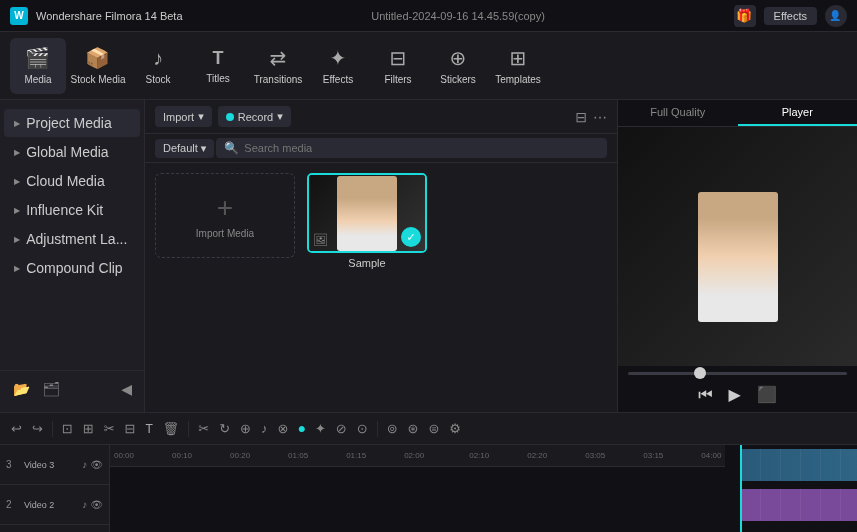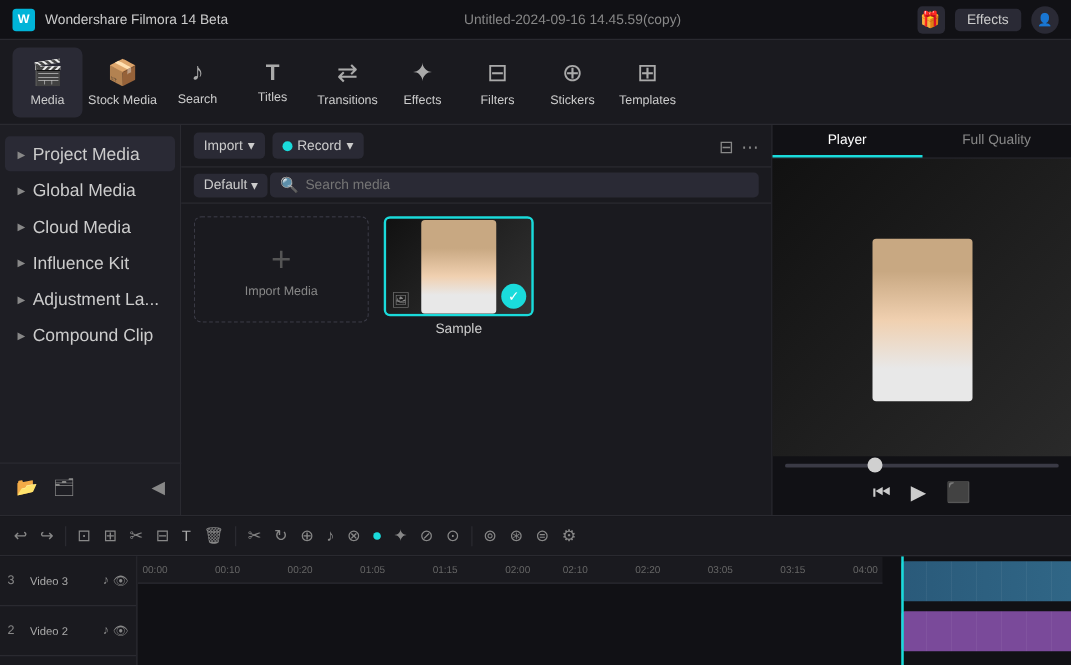--- a/index.html
+++ b/index.html
@@ -294,21 +294,21 @@
   <div class="toolbar-item active">
     <span class="t-icon">🎬</span>
     <span class="t-label">Media</span>
   </div>
   <div class="toolbar-item inactive">
     <span class="t-icon">📦</span>
     <span class="t-label">Stock Media</span>
   </div>
   <div class="toolbar-item inactive">
     <span class="t-icon">♪</span>
-    <span class="t-label">Search</span>
+    <span class="t-label">Stock</span>
   </div>
   <div class="toolbar-item inactive">
     <span class="t-icon" style="font-style:normal;font-weight:bold;font-size:18px;color:#aaa;">T</span>
     <span class="t-label">Titles</span>
   </div>
   <div class="toolbar-item inactive">
     <span class="t-icon">⇄</span>
     <span class="t-label">Transitions</span>
   </div>
   <div class="toolbar-item inactive">
@@ -405,22 +405,22 @@
           <span class="media-img-icon">🖼</span>
           <div class="check-badge">✓</div>
         </div>
         <span class="media-thumb-label">Sample</span>
       </div>
     </div>
   </div>
 
   <div id="preview-panel">
     <div id="preview-tabs">
+      <div class="preview-tab">Full Quality</div>
       <div class="preview-tab active">Player</div>
-      <div class="preview-tab">Full Quality</div>
     </div>
     <div id="preview-video">
       <div class="preview-video-bg">
         <div class="preview-person"></div>
       </div>
     </div>
     <div id="preview-scrubber">
       <div class="scrubber-track">
         <div class="scrubber-thumb"></div>
       </div>
@@ -479,21 +479,21 @@
         </div>
       </div>
     </div>
     <div id="timeline-ruler-area">
       <div id="timeline-ruler">
         <span class="ruler-mark" style="margin-right:38px;font-size:8px;">00:00</span>
         <span class="ruler-mark" style="margin-right:38px;font-size:8px;">00:10</span>
         <span class="ruler-mark" style="margin-right:38px;font-size:8px;">00:20</span>
         <span class="ruler-mark" style="margin-right:38px;font-size:8px;">01:05</span>
         <span class="ruler-mark" style="margin-right:38px;font-size:8px;">01:15</span>
-        <span class="ruler-mark" style="margin-right:26px;font-size:8px;">02:00</span>
+        <span class="ruler-mark" style="margin-right:45px;font-size:8px;">02:00</span>
         <span class="ruler-mark" style="margin-right:38px;font-size:8px;">02:10</span>
         <span class="ruler-mark" style="margin-right:38px;font-size:8px;">02:20</span>
         <span class="ruler-mark" style="margin-right:38px;font-size:8px;">03:05</span>
         <span class="ruler-mark" style="margin-right:38px;font-size:8px;">03:15</span>
         <span class="ruler-mark" style="font-size:8px;">04:00</span>
       </div>
       <div id="timeline-clips">
         <div class="playhead"></div>
 
         <div class="clip-track">

